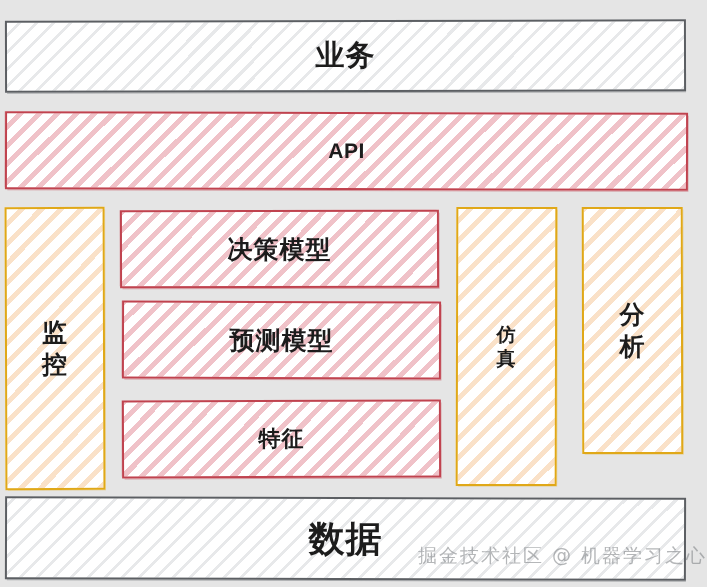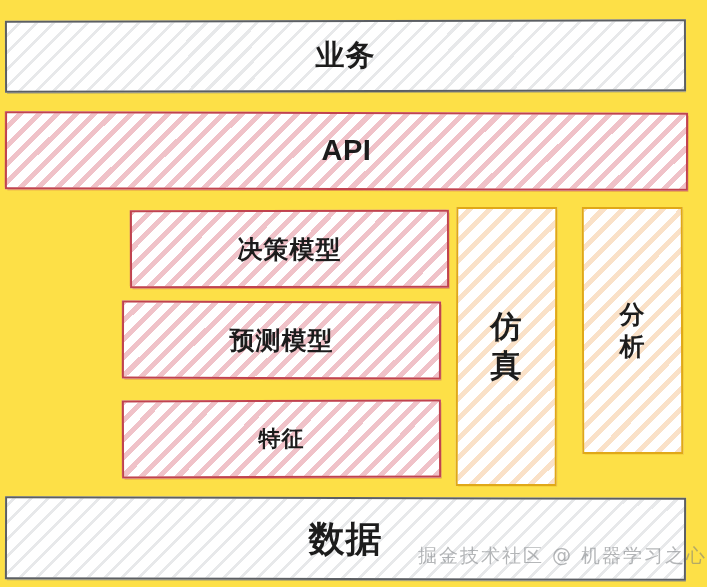--- a/index.html
+++ b/index.html
@@ -8,21 +8,21 @@
     background: #ffffff;
   }
   body {
     font-family: "Liberation Sans", "DejaVu Sans", sans-serif;
   }
 
   #canvas {
     position: relative;
     width: 707px;
     height: 587px;
-    background: #fde047;
+    background: #e5e5e5;
     overflow: hidden;
   }
 
   
   .box {
     position: absolute;
     box-sizing: border-box;
     display: flex;
     align-items: center;
     justify-content: center;
@@ -112,38 +112,41 @@
 </head>
 <body>
 
 <div id="canvas">
 
   <div class="box hatch-gray border-gray jitter-a" style="left:5px; top:20px; width:681px; height:72px;">
     <span class="label" style="font-size:29px;">业务</span>
   </div>
 
   <div class="box hatch-red border-red jitter-b" style="left:5px; top:112px; width:683px; height:78px;">
-    <span class="label" style="font-size:29px; letter-spacing:0.5px;">API</span>
+    <span class="label" style="font-size:21px; letter-spacing:0.5px;">API</span>
   </div>
 
+  <div class="box hatch-yellow border-yellow jitter-c" style="left:5px; top:207px; width:100px; height:283px;">
+    <span class="label vertical" style="font-size:25px; line-height:1.25;">监控</span>
+  </div>
 
-  <div class="box hatch-red border-red jitter-a" style="left:130px; top:210px; width:319px; height:78px;">
+  <div class="box hatch-red border-red jitter-a" style="left:120px; top:210px; width:319px; height:78px;">
     <span class="label" style="font-size:25px;">决策模型</span>
   </div>
 
   <div class="box hatch-red border-red jitter-b" style="left:122px; top:301px; width:319px; height:78px;justify-content:center;">
     <span class="label" style="font-size:25px;">预测模型</span>
   </div>
 
   <div class="box hatch-red border-red jitter-c" style="left:122px; top:400px; width:319px; height:78px;">
     <span class="label" style="font-size:22px;">特征</span>
   </div>
 
   <div class="box hatch-yellow border-yellow jitter-b" style="left:456px; top:207px; width:101px; height:279px;">
-    <span class="label vertical" style="font-size:31px; line-height:1.25;">仿真</span>
+    <span class="label vertical" style="font-size:19px; line-height:1.25;">仿真</span>
   </div>
 
   <div class="box hatch-yellow border-yellow jitter-a" style="left:582px; top:207px; width:101px; height:247px;">
     <span class="label vertical" style="font-size:25px; line-height:1.25;">分析</span>
   </div>
 
   <div class="box hatch-gray border-gray jitter-b" style="left:5px; top:497px; width:681px; height:83px;">
     <span class="label" style="font-size:36px;">数据</span>
   </div>
 

